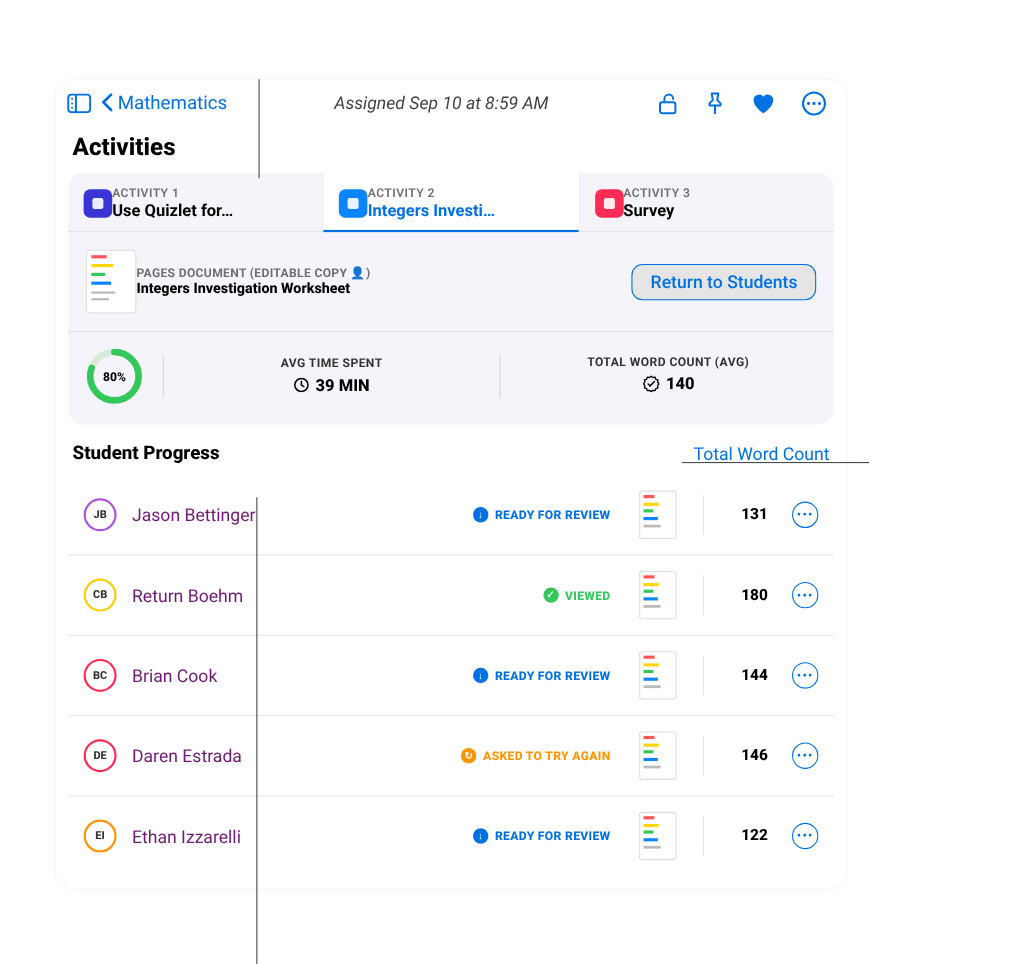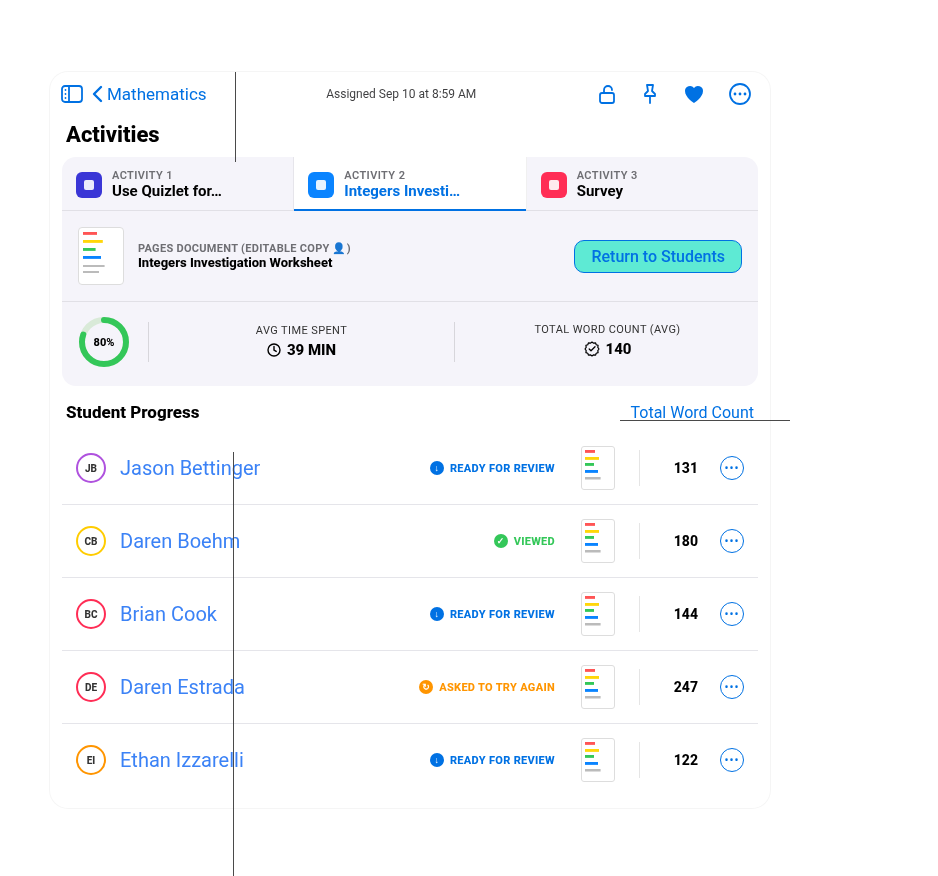--- a/index.html
+++ b/index.html
@@ -22,76 +22,76 @@
   
   .callout{position:absolute;background:#4a4a4a;}
   .callout.v1{left:235px;top:0;width:1px;height:90px;}
   .callout.v2{left:233px;top:380px;width:1px;height:480px;}
   .callout.h1{left:620px;top:348px;width:170px;height:1px;}
 
   .card{width:720px;border-radius:18px;overflow:hidden;box-shadow:0 0 0 1px rgba(0,0,0,0.04);background:#fff;margin-top:72px;}
 
   
   .header{display:flex;align-items:center;padding:10px 14px 10px 8px;gap:6px;}
-  .hbtn{color:var(--blue);display:flex;align-items:center;gap:4px;font-size:17px;cursor:pointer;}
+  .hbtn{color:var(--blue);display:flex;gap:4px;font-size:17px;cursor:pointer;}
   .icon-box{width:28px;height:24px;display:flex;align-items:center;justify-content:center;}
   .title-wrap{flex:1;text-align:center;line-height:1.2;}
   .title-main{font-weight:700;font-size:17px;}
-  .title-sub{font-size:12px;color:var(--text);opacity:.85;}
+  .title-sub{font-size:16px;color:var(--text);opacity:.85;font-style:italic;}
   .hactions{display:flex;align-items:center;gap:22px;padding-right:4px;}
   .hactions .ic{color:var(--blue);cursor:pointer;}
 
   .section-label{font-size:22px;font-weight:800;padding:6px 16px 10px;color:#000;}
 
   
   .panel{background:var(--panel);margin:0 12px 12px;border-radius:14px;overflow:hidden;}
   .tabs{display:flex;border-bottom:1px solid rgba(0,0,0,.08);}
-  .tab{flex:1;display:flex;align-items:center;gap:10px;padding:12px 14px 10px;cursor:pointer;border-right:1px solid rgba(0,0,0,.06);position:relative;}
+  .tab{flex:1;display:flex;align-items:center;padding:12px 14px 10px;cursor:pointer;border-right:1px solid rgba(0,0,0,.06);position:relative;}
   .tab:last-child{border-right:none;}
   .tab.active{background:#fff;}
   .tab.active::after{content:"";position:absolute;left:0;right:0;bottom:-1px;height:2px;background:var(--blue);}
   .tab .ticon{width:26px;height:26px;border-radius:6px;display:flex;align-items:center;justify-content:center;color:#fff;font-size:14px;flex-shrink:0;}
   .tab .tlabels{min-width:0;}
   .tab .tcap{font-size:11px;letter-spacing:.4px;color:var(--muted);font-weight:600;}
   .tab .tname{font-size:15px;font-weight:700;color:#000;white-space:nowrap;overflow:hidden;text-overflow:ellipsis;max-width:140px;}
   .tab.active .tname{color:var(--blue);}
 
   
-  .docrow{display:flex;align-items:center;gap:14px;padding:16px 16px;border-bottom:1px solid rgba(0,0,0,.08);}
+  .docrow{display:flex;align-items:center;padding:16px 16px;border-bottom:1px solid rgba(0,0,0,.08);}
   .thumb{width:46px;height:58px;border-radius:4px;background:#fff;border:1px solid #ddd;position:relative;overflow:hidden;flex-shrink:0;}
   .thumb::before{content:"";position:absolute;inset:4px;background:
     linear-gradient(#f55,#f55) 0 0/40% 6% no-repeat,
     linear-gradient(#ffd60a,#ffd60a) 0 18%/55% 6% no-repeat,
     linear-gradient(#34c759,#34c759) 0 36%/35% 6% no-repeat,
     linear-gradient(#0a84ff,#0a84ff) 0 54%/50% 6% no-repeat,
     linear-gradient(#bbb,#bbb) 0 72%/60% 5% no-repeat,
     linear-gradient(#bbb,#bbb) 0 86%/45% 5% no-repeat;}
   .doccap{font-size:11px;letter-spacing:.3px;color:var(--muted);font-weight:700;}
   .doctitle{font-size:13px;font-weight:800;color:#000;}
-  .rts{margin-left:auto;border:1.5px solid var(--blue);color:var(--blue);background:#5eead4;border-radius:10px;padding:6px 16px;font-size:16px;font-weight:500;cursor:pointer;}
+  .rts{margin-left:auto;border:1.5px solid var(--blue);color:var(--blue);background:#e5e5e5;border-radius:10px;padding:6px 16px;font-size:16px;font-weight:500;cursor:pointer;}
 
   
   .stats{display:flex;align-items:center;padding:14px 16px 18px;gap:0;}
   .ring-wrap{position:relative;width:52px;height:52px;flex-shrink:0;}
   .ring-wrap svg{transform:rotate(-90deg);}
   .ring-pct{position:absolute;inset:0;display:flex;align-items:center;justify-content:center;font-size:11px;font-weight:800;}
   .vline{width:1px;height:40px;background:rgba(0,0,0,.12);margin:0 18px;}
   .stat{flex:1;text-align:center;}
-  .stat .scap{font-size:11px;font-weight:400;letter-spacing:.4px;color:#333;}
+  .stat .scap{font-size:11px;font-weight:700;letter-spacing:.4px;color:#333;}
   .stat .sval{font-size:15px;font-weight:800;display:inline-flex;align-items:center;gap:6px;margin-top:4px;}
 
   
   .sp-head{display:flex;align-items:center;padding:4px 16px 10px;}
   .sp-title{font-size:17px;font-weight:800;}
   .sp-link{margin-left:auto;color:var(--blue);font-size:16px;cursor:pointer;}
   .list{background:#fff;margin:0 12px 12px;border-radius:14px;overflow:hidden;}
   .row{display:flex;align-items:center;gap:14px;padding:14px 14px;border-bottom:1px solid var(--border);}
   .row:last-child{border-bottom:none;}
   .avatar{width:30px;height:30px;border-radius:50%;border:2px solid;display:flex;align-items:center;justify-content:center;font-size:10px;font-weight:800;background:#fff;}
-  .sname{font-size:20px;color:#3b82f6;}
+  .sname{font-size:16px;color:#701a75;}
   .status{margin-left:auto;display:flex;align-items:center;gap:6px;font-size:11px;font-weight:800;letter-spacing:.3px;}
   .status .dot{width:14px;height:14px;border-radius:50%;display:flex;align-items:center;justify-content:center;color:#fff;font-size:9px;}
   .rowthumb{width:34px;height:44px;border-radius:3px;border:1px solid #ddd;background:#fff;position:relative;overflow:hidden;margin-left:12px;}
   .rowthumb::before{content:"";position:absolute;inset:3px;background:
     linear-gradient(#f55,#f55) 0 0/40% 8% no-repeat,
     linear-gradient(#ffd60a,#ffd60a) 0 20%/55% 8% no-repeat,
     linear-gradient(#34c759,#34c759) 0 40%/35% 8% no-repeat,
     linear-gradient(#0a84ff,#0a84ff) 0 60%/50% 8% no-repeat,
     linear-gradient(#bbb,#bbb) 0 80%/60% 7% no-repeat;}
   .vline2{width:1px;height:36px;background:rgba(0,0,0,.1);margin:0 10px;}
@@ -252,21 +252,21 @@
       <span class="dot" style="background:#0071e3">↓</span>
       <span>READY FOR REVIEW</span>
     </div>
     <div class="rowthumb"></div>
     <div class="vline2"></div>
     <div class="count">131</div>
     <div class="moreb">•••</div>
         </div>
         <div class="row">
     <div class="avatar" style="border-color:#ffcc00;color:#333">CB</div>
-    <div class="sname">Daren Boehm</div>
+    <div class="sname">Return Boehm</div>
     <div class="status" style="color:#34c759">
       <span class="dot" style="background:#34c759">✓</span>
       <span>VIEWED</span>
     </div>
     <div class="rowthumb"></div>
     <div class="vline2"></div>
     <div class="count">180</div>
     <div class="moreb">•••</div>
         </div>
         <div class="row">
@@ -283,21 +283,21 @@
         </div>
         <div class="row">
     <div class="avatar" style="border-color:#ff2d55;color:#333">DE</div>
     <div class="sname">Daren Estrada</div>
     <div class="status" style="color:#ff9500">
       <span class="dot" style="background:#ff9500">↻</span>
       <span>ASKED TO TRY AGAIN</span>
     </div>
     <div class="rowthumb"></div>
     <div class="vline2"></div>
-    <div class="count">247</div>
+    <div class="count">146</div>
     <div class="moreb">•••</div>
         </div>
         <div class="row">
     <div class="avatar" style="border-color:#ff9500;color:#333">EI</div>
     <div class="sname">Ethan Izzarelli</div>
     <div class="status" style="color:#0071e3">
       <span class="dot" style="background:#0071e3">↓</span>
       <span>READY FOR REVIEW</span>
     </div>
     <div class="rowthumb"></div>

